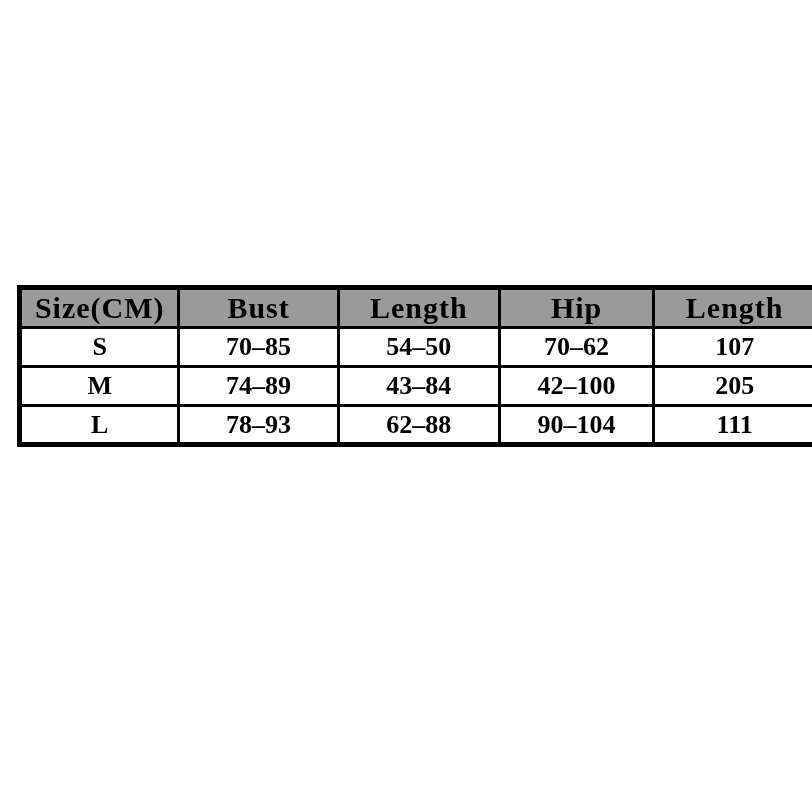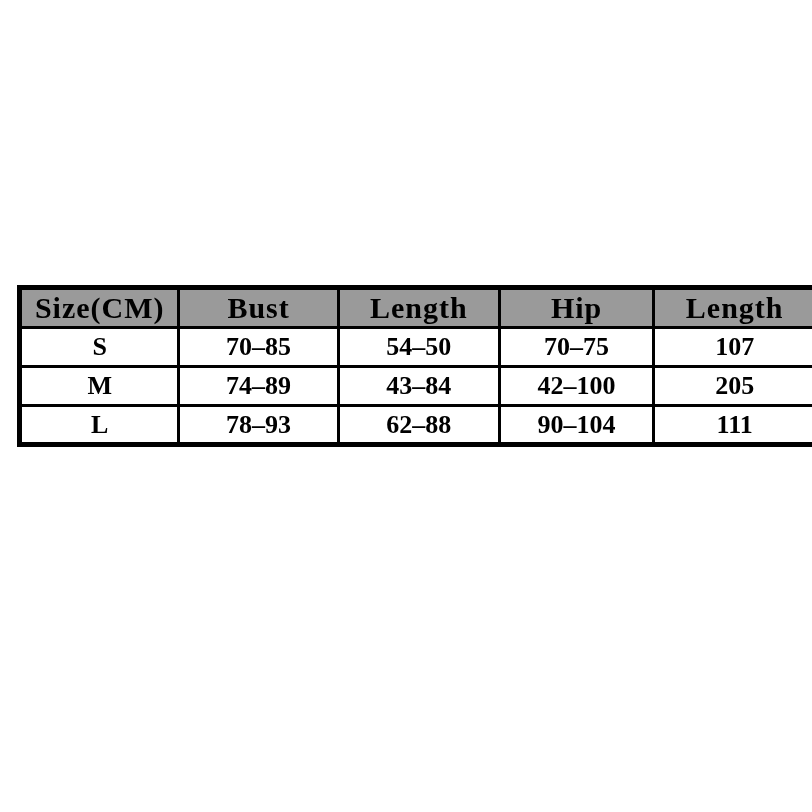--- a/index.html
+++ b/index.html
@@ -86,21 +86,21 @@
           <th>Length</th>
           <th>Hip</th>
           <th>Length</th>
         </tr>
       </thead>
       <tbody>
         <tr class="data-row">
           <td>S</td>
           <td>70–85</td>
           <td>54–50</td>
-          <td>70–75</td>
+          <td>70–62</td>
           <td>107</td>
         </tr>
         <tr class="data-row">
           <td>M</td>
           <td>74–89</td>
           <td>43–84</td>
           <td>42–100</td>
           <td>205</td>
         </tr>
         <tr class="data-row">

